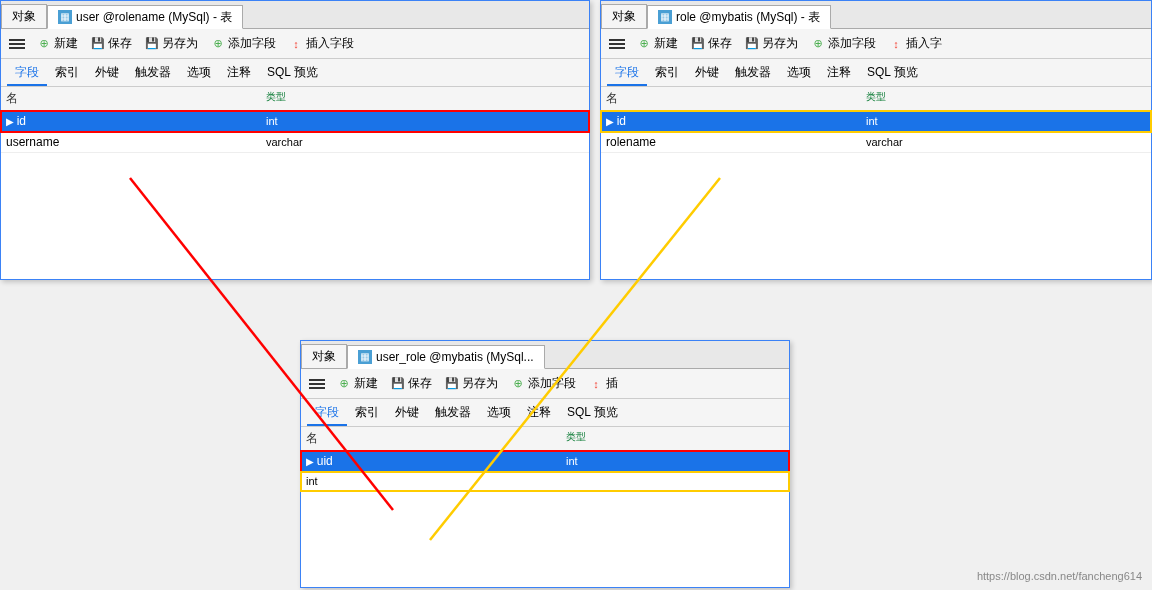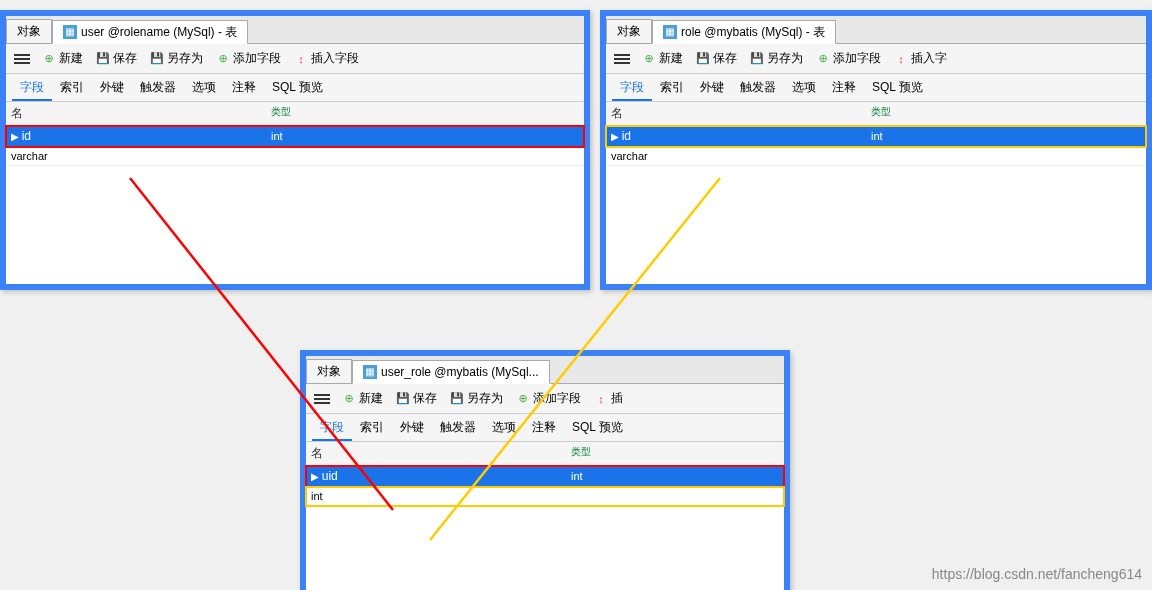--- a/index.html
+++ b/index.html
@@ -9,23 +9,22 @@
       background: #f0f0f0;
       width: 1152px;
       height: 590px;
       overflow: hidden;
       position: relative;
     }
 
     .panel {
       position: absolute;
       background: #fff;
-      border: 6px solid #3b82f6;
+      border: 1px solid #3b82f6;
       box-shadow: 2px 2px 5px rgba(0,0,0,0.2);
-      margin-top: 10px;
     }
 
     .tab-bar {
       display: flex;
       background: #e8e8e8;
       border-bottom: 1px solid #aaa;
       height: 28px;
       align-items: flex-end;
     }
 
@@ -183,21 +182,21 @@
     
     .highlight-yellow {
       outline: 2px solid #ffcc00;
       outline-offset: -1px;
     }
 
     .watermark {
       position: absolute;
       bottom: 8px;
       right: 10px;
-      font-size: 14px;
+      font-size: 11px;
       color: #888;
     }
 
     
     .svg-overlay {
       position: absolute;
       top: 0;
       left: 0;
       width: 1152px;
       height: 590px;
@@ -265,20 +264,21 @@
       <div class="col-type">类型</div>
     </div>
     <div class="table-row selected highlight-red">
       <div class="row-name">
         <span class="arrow-marker">▶</span>
         <span>id</span>
       </div>
       <div class="row-type">int</div>
     </div>
     <div class="table-row">
+      <div class="row-name">username</div>
       <div class="row-type">varchar</div>
     </div>
   </div>
 </div>
 
 <div class="panel" style="left:600px; top:0; width:552px; height:280px;">
   <div class="tab-bar">
     <div class="tab">
       <span>对象</span>
     </div>
@@ -329,20 +329,21 @@
       <div class="col-type">类型</div>
     </div>
     <div class="table-row selected highlight-yellow">
       <div class="row-name">
         <span class="arrow-marker">▶</span>
         <span>id</span>
       </div>
       <div class="row-type">int</div>
     </div>
     <div class="table-row">
+      <div class="row-name">rolename</div>
       <div class="row-type">varchar</div>
     </div>
   </div>
 </div>
 
 <div class="panel" style="left:300px; top:340px; width:490px; height:248px;">
   <div class="tab-bar">
     <div class="tab">
       <span>对象</span>
     </div>

